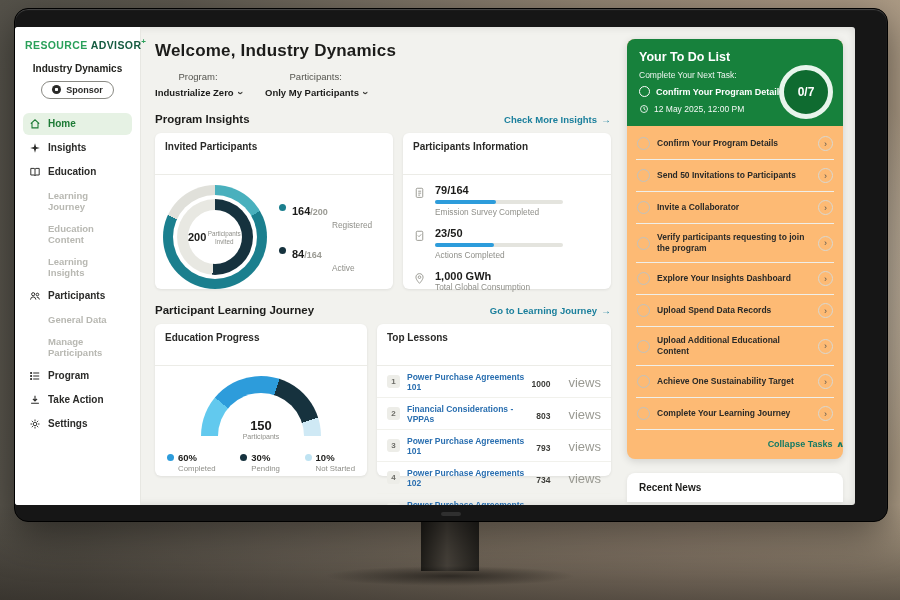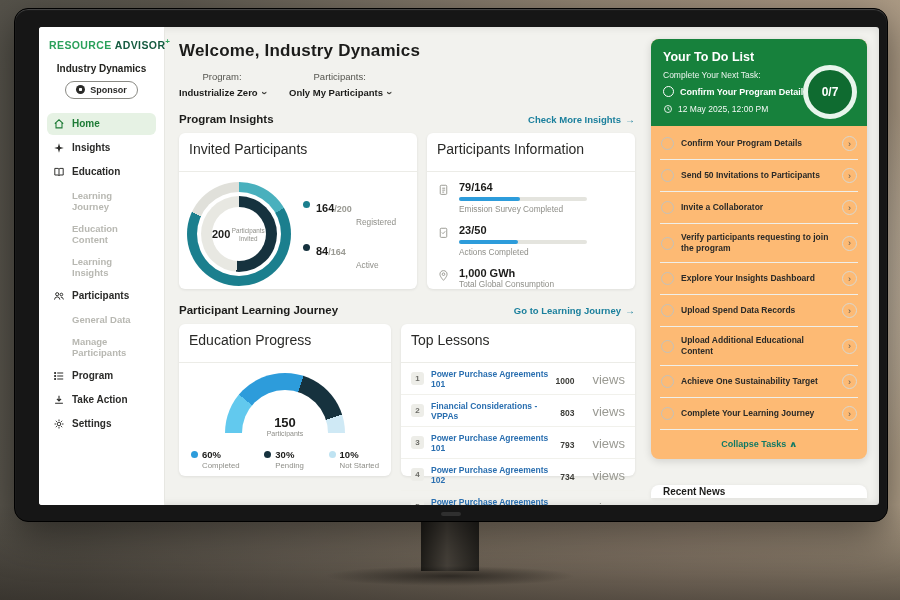--- a/index.html
+++ b/index.html
@@ -13,21 +13,21 @@
   .monitor{position:absolute;left:14px;top:8px;width:872px;height:512px;background:#161616;
     border-radius:14px;border:1px solid #000;
     box-shadow:0 12px 40px rgba(0,0,0,0.5), inset 0 1px 1px rgba(255,255,255,0.22);}
   .bezel-dot{position:absolute;left:50%;bottom:5px;transform:translateX(-50%);
     width:20px;height:4px;border-radius:2px;background:#2f2f2f;}
   .stand-neck{position:absolute;left:421px;top:519px;width:58px;height:52px;
     background:linear-gradient(90deg,#1f1d19,#46413a 45%,#23211d);}
   .stand-shadow{position:absolute;left:325px;top:566px;width:250px;height:20px;
     background:radial-gradient(closest-side,rgba(0,0,0,0.5),rgba(0,0,0,0));}
 
-  .screen{position:absolute;left:24px;top:18px;width:840px;height:478px;background:#f2f2ee;
+  .screen{position:absolute;left:0;top:18px;width:840px;height:478px;background:#f2f2ee;
     border-radius:3px;overflow:hidden;display:flex;box-shadow:inset 0 0 8px rgba(0,0,0,0.12);}
 
   
   .sidebar{width:126px;flex-shrink:0;background:#fff;border-right:1px solid #e7e7e2;
     padding:10px 8px;box-sizing:border-box;}
   .logo{font-size:10.5px;font-weight:800;letter-spacing:0.4px;padding-left:2px;}
   .logo-primary{color:#2aa05a;}
   .logo-secondary{color:#155b40;margin-left:3px;}
   .logo-plus{color:#2aa05a;font-size:8px;vertical-align:super;}
   .org-name{margin-top:12px;text-align:center;font-size:10px;font-weight:700;color:#23231f;}
@@ -50,21 +50,21 @@
   .filter{display:flex;align-items:center;gap:5px;font-size:9.5px;color:#55554f;cursor:pointer;flex-direction:column;}
   .filter-value{font-weight:800;color:#1c1c1a;display:flex;align-items:center;gap:4px;}
   .chev-down{display:inline-block;transform:rotate(90deg);font-weight:700;color:#3a3a36;
     font-size:10px;line-height:1;}
   .sec{display:flex;justify-content:space-between;align-items:center;margin-top:15px;margin-bottom:8px;}
   .sec-title{font-size:11.5px;font-weight:800;color:#1c1c1a;}
   .sec-link{display:flex;align-items:center;gap:4px;font-size:9.5px;font-weight:700;color:#1a7f9c;cursor:pointer;}
   .arrow{font-size:10px;}
   .card-row{display:flex;gap:10px;}
   .card{background:#fff;border-radius:6px;box-shadow:0 1px 3px rgba(0,0,0,0.08);box-sizing:border-box;}
-  .card-head{padding:8px 10px 14px;font-size:14px;font-weight:400;color:#2a2a28;border-bottom:1px solid #ecece7;}
+  .card-head{padding:8px 10px 22px;font-size:10px;font-weight:700;color:#2a2a28;border-bottom:1px solid #ecece7;}
 
   .card-invited{width:238px;height:156px;}
   .invited-body{display:flex;align-items:center;gap:12px;padding:10px 8px;}
   .donut{width:104px;height:104px;border-radius:50%;flex-shrink:0;
     background:conic-gradient(#49b0bd 0 60deg,#1b7f8e 60deg 295deg,#e0e0da 295deg 360deg);
     display:flex;align-items:center;justify-content:center;}
   .donut-gap{width:84px;height:84px;border-radius:50%;background:#fff;display:flex;align-items:center;justify-content:center;}
   .donut-mid{width:76px;height:76px;border-radius:50%;
     background:conic-gradient(#16323e 0 184deg,#e8e8e2 184deg 360deg);
     display:flex;align-items:center;justify-content:center;}
@@ -126,23 +126,23 @@
   .clock svg{width:10px;height:10px;display:block;}
   .todo-ring{position:absolute;right:10px;top:26px;width:44px;height:44px;border-radius:50%;
     border:5px solid #e8f5ec;background:#0f6b30;display:flex;align-items:center;justify-content:center;
     font-size:12px;font-weight:800;color:#fff;box-sizing:content-box;}
   .todo-list{padding:2px 9px 0;}
   .task-row{display:flex;align-items:center;gap:7px;padding:8px 1px;border-bottom:1px solid #efefea;cursor:pointer;}
   .task-check{width:13px;height:13px;border:1.5px solid #c2c2bc;border-radius:50%;flex-shrink:0;box-sizing:border-box;}
   .task-label{flex:1;font-size:8.5px;font-weight:600;color:#2a2a28;line-height:1.3;}
   .task-chevron{width:15px;height:15px;border:1px solid #d8d8d2;border-radius:50%;display:flex;
     align-items:center;justify-content:center;font-size:9px;color:#55554f;flex-shrink:0;box-sizing:border-box;}
-  .todo-collapse{text-align:center;padding:9px 0 10px;font-size:9px;font-weight:700;color:#117a65;cursor:pointer;}
+  .todo-collapse{text-align:right;padding:9px 0 10px;font-size:9px;font-weight:700;color:#117a65;cursor:pointer;}
   .chev-up{display:inline-block;margin-left:4px;transform:scaleX(1.3);font-size:8px;}
-  .news-bar{margin-top:26px;background:#fff;border-radius:8px 8px 0 0;padding:1px 12px;
+  .news-bar{margin-top:14px;background:#fff;border-radius:8px 8px 0 0;padding:9px 12px;
     font-size:10px;font-weight:800;color:#1c1c1a;box-shadow:0 1px 4px rgba(0,0,0,0.08);}
 </style>
 </head>
 <body>
 
 <div class="stage">
   <div class="bg-soft"></div>
   <div class="bg-dark-bottom"></div>
   <div class="stand-neck"></div>
   <div class="stand-shadow"></div>

